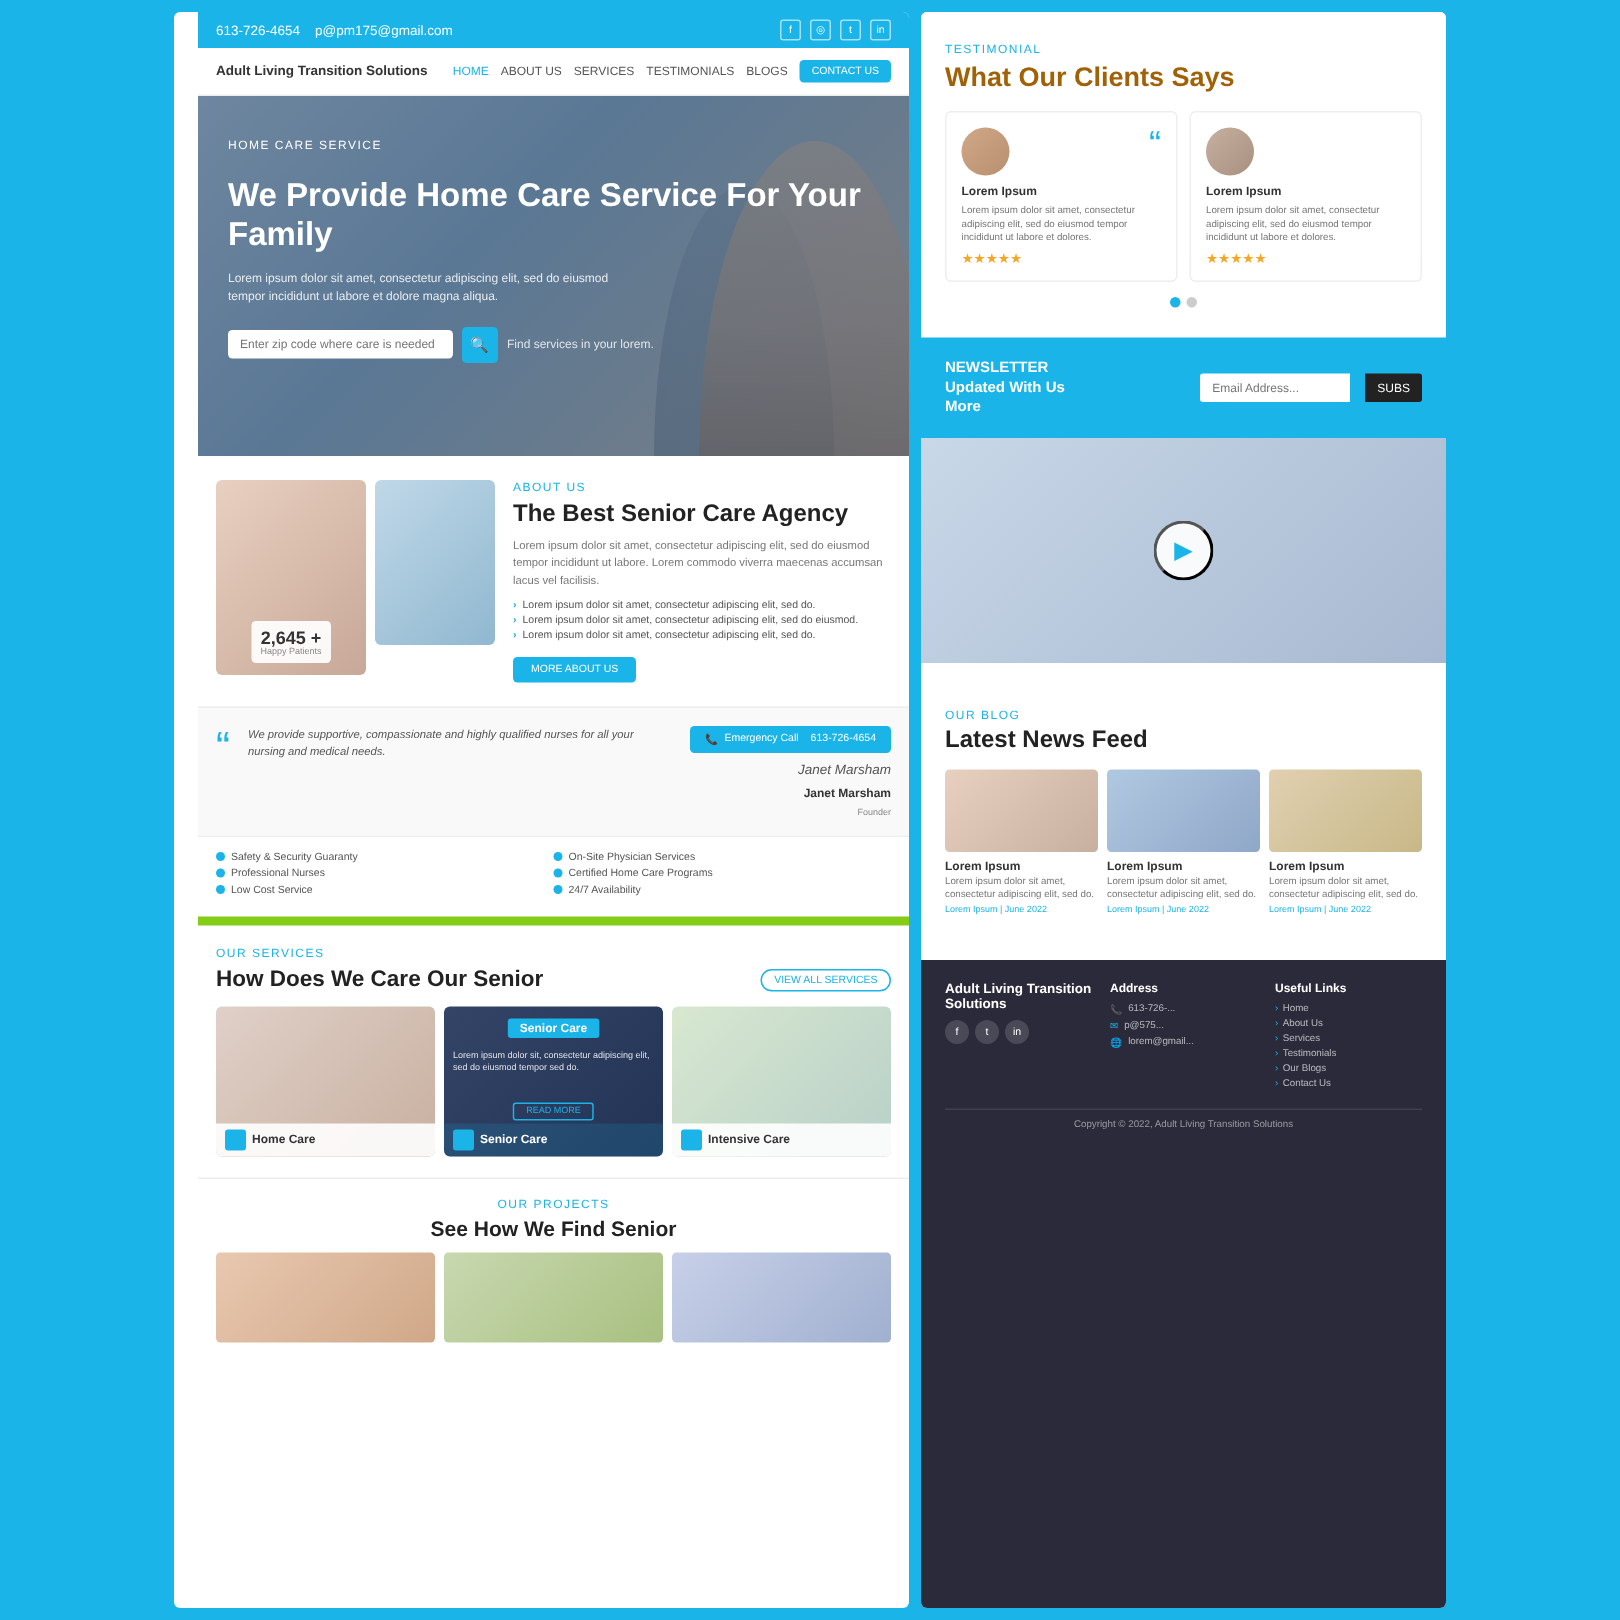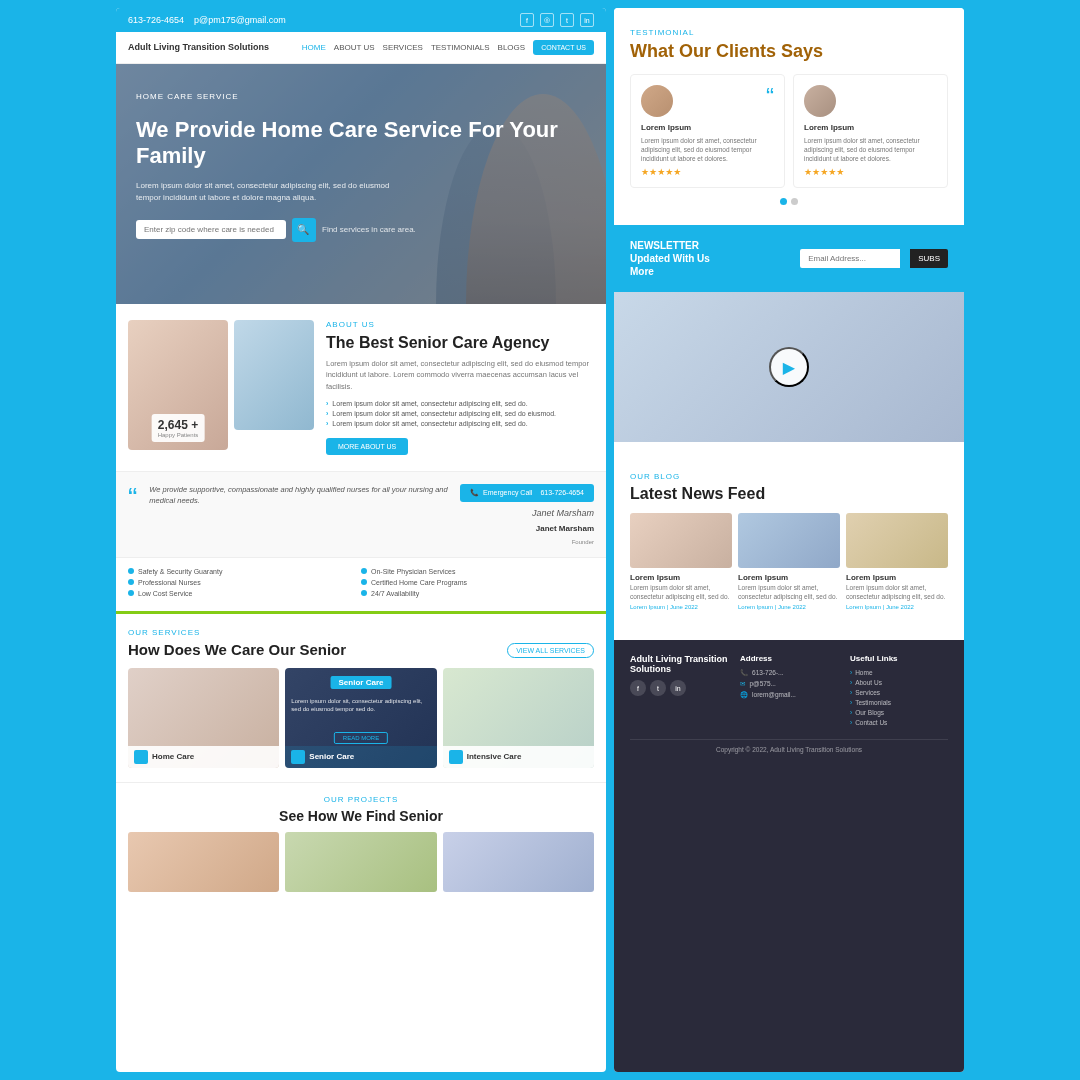--- a/index.html
+++ b/index.html
@@ -18,20 +18,21 @@
 
     
     .left-panel {
       width: 490px;
       height: 1064px;
       background: #fff;
       border-radius: 4px;
       overflow: hidden;
       display: flex;
       flex-direction: column;
+      padding-left: 16px;
     }
 
     
     .top-bar {
       background: #1ab4e8;
       padding: 5px 12px;
       display: flex;
       justify-content: space-between;
       align-items: center;
       font-size: 9px;
@@ -174,21 +175,21 @@
       gap: 0;
     }
     .feature-col { flex: 1; font-size: 7px; color: #555; }
     .feature-item { margin-bottom: 4px; display: flex; align-items: center; gap: 4px; }
     .feature-dot { width: 6px; height: 6px; background: #1ab4e8; border-radius: 50%; flex-shrink: 0; }
 
     
     .services-section {
       padding: 14px 12px;
       background: #fff;
-      border-top: 3px solid #84cc16;
+      border-top: 6px solid #84cc16;
     }
     .services-header {
       display: flex; justify-content: space-between; align-items: flex-end; margin-bottom: 10px;
     }
     .view-all-btn {
       background: transparent; border: 1px solid #1ab4e8; color: #1ab4e8;
       padding: 3px 8px; border-radius: 10px; font-size: 7px;
     }
     .service-cards { display: flex; gap: 6px; }
     .service-card {
@@ -398,21 +399,21 @@
     <div class="figure-patient"></div>
     <div class="figure-nurse"></div>
     <div class="hero-overlay"></div>
     <div class="hero-content">
       <div class="hero-tag">HOME CARE SERVICE</div>
       <div class="hero-title">We Provide Home Care Service For Your Family</div>
       <div class="hero-desc">Lorem ipsum dolor sit amet, consectetur adipiscing elit, sed do eiusmod tempor incididunt ut labore et dolore magna aliqua.</div>
       <div class="hero-search">
         <input class="hero-input" type="text" placeholder="Enter zip code where care is needed" style="">
         <button class="search-btn">🔍</button>
-        <span class="hero-find-text">Find services in care area.</span>
+        <span class="hero-find-text">Find services in your lorem.</span>
       </div>
     </div>
   </div>
 
   <div class="about-section">
     <div class="about-images">
       <div class="img-box img-box-1">
         <div class="happy-patients">
           <div class="happy-num">2,645 +</div>
           <div class="happy-label">Happy Patients</div>

